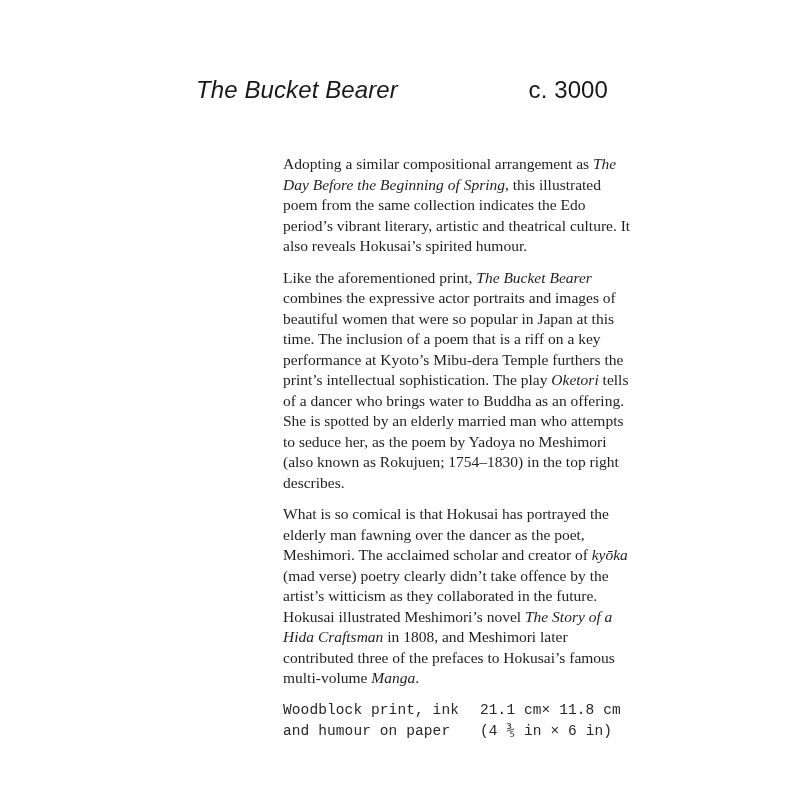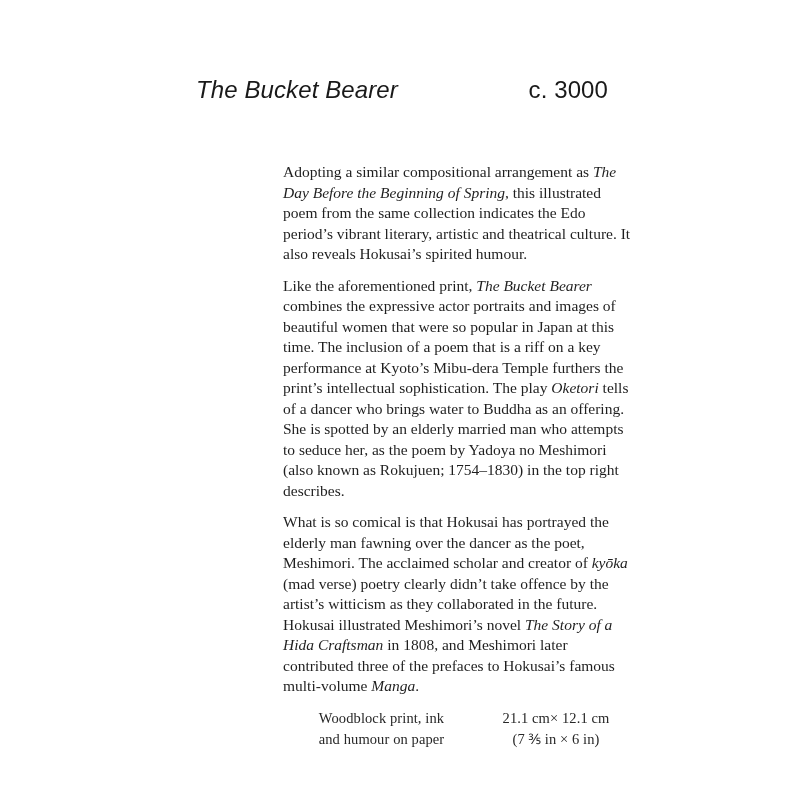--- a/index.html
+++ b/index.html
@@ -28,43 +28,42 @@
   }
   .title {
     font-style: italic;
   }
   .date {
     font-style: normal;
   }
   .content {
     position: absolute;
     left: 283px;
-    top: 162px;
+    top: 154px;
     width: 349px;
     font-family: "Liberation Serif", "DejaVu Serif", serif;
     font-size: 15.5px;
     line-height: 20.5px;
     color: #1f1f1f;
     text-rendering: optimizeLegibility;
   }
   .content p {
     margin: 0 0 11px 0;
   }
   .content p i {
     font-style: italic;
   }
   .caption {
     display: flex;
     margin-top: 6px;
-    font-family: Liberation Serif, serif;
+    font-family: Liberation Mono, monospace;
     font-size: 14.5px;
     line-height: 21px;
     color: #272727;
     letter-spacing: 0.1px;
-    text-align: center;
   }
   .caption .medium {
     width: 197px;
     flex: none;
   }
   .caption .dimensions {
     flex: 1;
   }
 </style>
 </head>
@@ -79,17 +78,17 @@
   <p>Adopting a similar compositional arrangement as <i>The Day Before the Beginning of Spring</i>, this illustrated poem from the same collection indicates the Edo period’s vibrant literary, artistic and theatrical culture. It also reveals Hokusai’s spirited humour.</p>
   <p>Like the aforementioned print, <i>The Bucket Bearer</i> combines the expressive actor portraits and images of beautiful women that were so popular in Japan at this time. The inclusion of a poem that is a riff on a key performance at Kyoto’s Mibu-dera Temple furthers the print’s intellectual sophistication. The play <i>Oketori</i> tells of a dancer who brings water to Buddha as an offering. She is spotted by an elderly married man who attempts to seduce her, as the poem by Yadoya no Meshimori (also known as Rokujuen; 1754–1830) in the top right describes.</p>
   <p>What is so comical is that Hokusai has portrayed the elderly man fawning over the dancer as the poet, Meshimori. The acclaimed scholar and creator of <i>kyōka</i> (mad verse) poetry clearly didn’t take offence by the artist’s witticism as they collaborated in the future. Hokusai illustrated Meshimori’s novel <i>The Story of a Hida Craftsman</i> in 1808, and Meshimori later contributed three of the prefaces to Hokusai’s famous multi-volume <i>Manga</i>.</p>
 
   <div class="caption">
     <div class="medium">
       <div>Woodblock print, ink</div>
       <div>and humour on paper</div>
     </div>
     <div class="dimensions">
-      <div>21.1 cm× 12.1 cm</div>
-      <div>(7 ⅗ in × 6 in)</div>
+      <div>21.1 cm× 11.8 cm</div>
+      <div>(4 ⅗ in × 6 in)</div>
     </div>
   </div>
 </div>
 
 </body></html>

